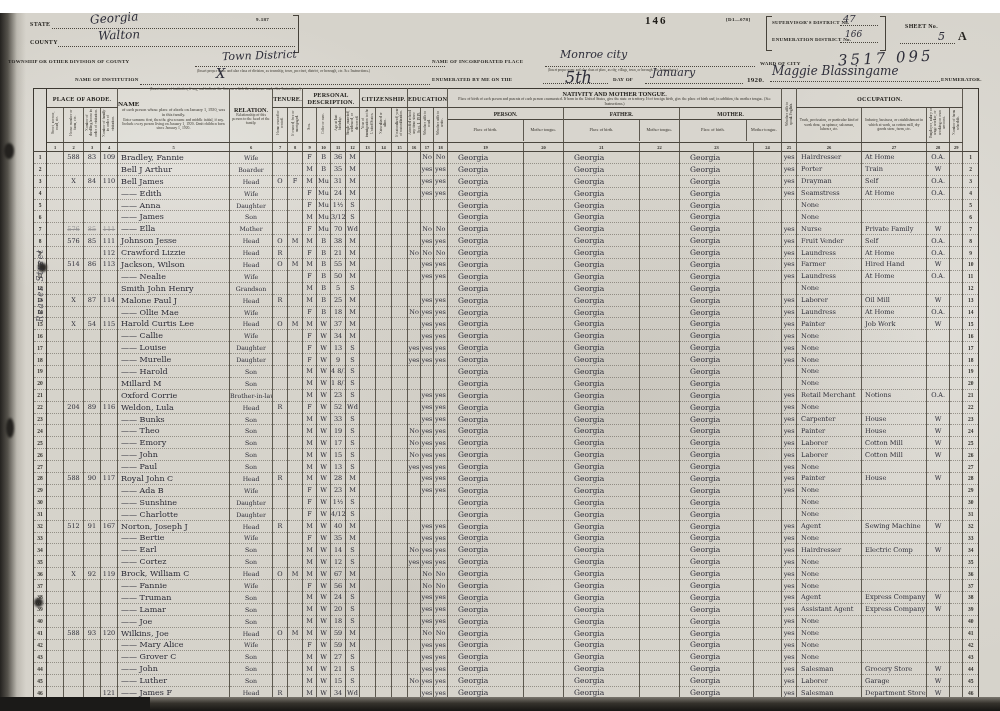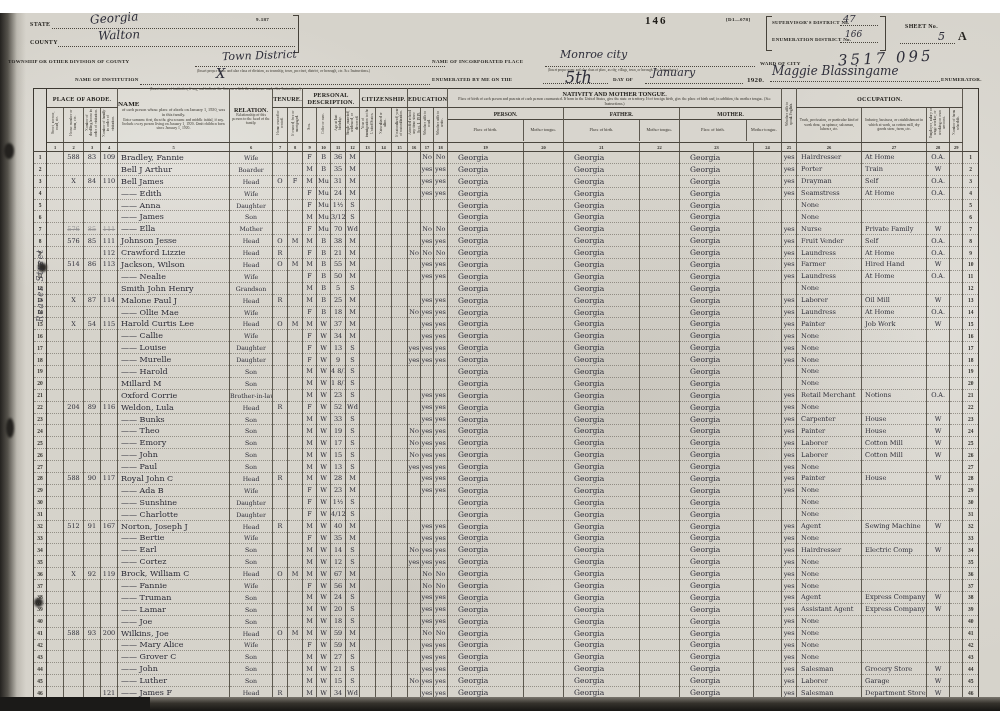--- a/index.html
+++ b/index.html
@@ -1607,21 +1607,21 @@
             <td class="c-industry"></td>
             <td class="c-class"></td>
             <td class="c-farm"></td>
             <td class="rn r">40</td>
           </tr>
           <tr>
             <td class="rn">41</td>
             <td class="c-street"></td>
             <td class="c-house hw">588</td>
             <td class="c-dwelling hw">93</td>
-            <td class="c-family hw">200</td>
+            <td class="c-family hw">120</td>
             <td class="c-name hw">Wilkins, Joe</td>
             <td class="c-relation hw">Head</td>
             <td class="c-tenure hw">O</td>
             <td class="c-mortgage hw">M</td>
             <td class="c-sex hw">M</td>
             <td class="c-color hw">W</td>
             <td class="c-age hw">59</td>
             <td class="c-marital hw">M</td>
             <td class="c-imm-year"></td>
             <td class="c-naturalized"></td>

